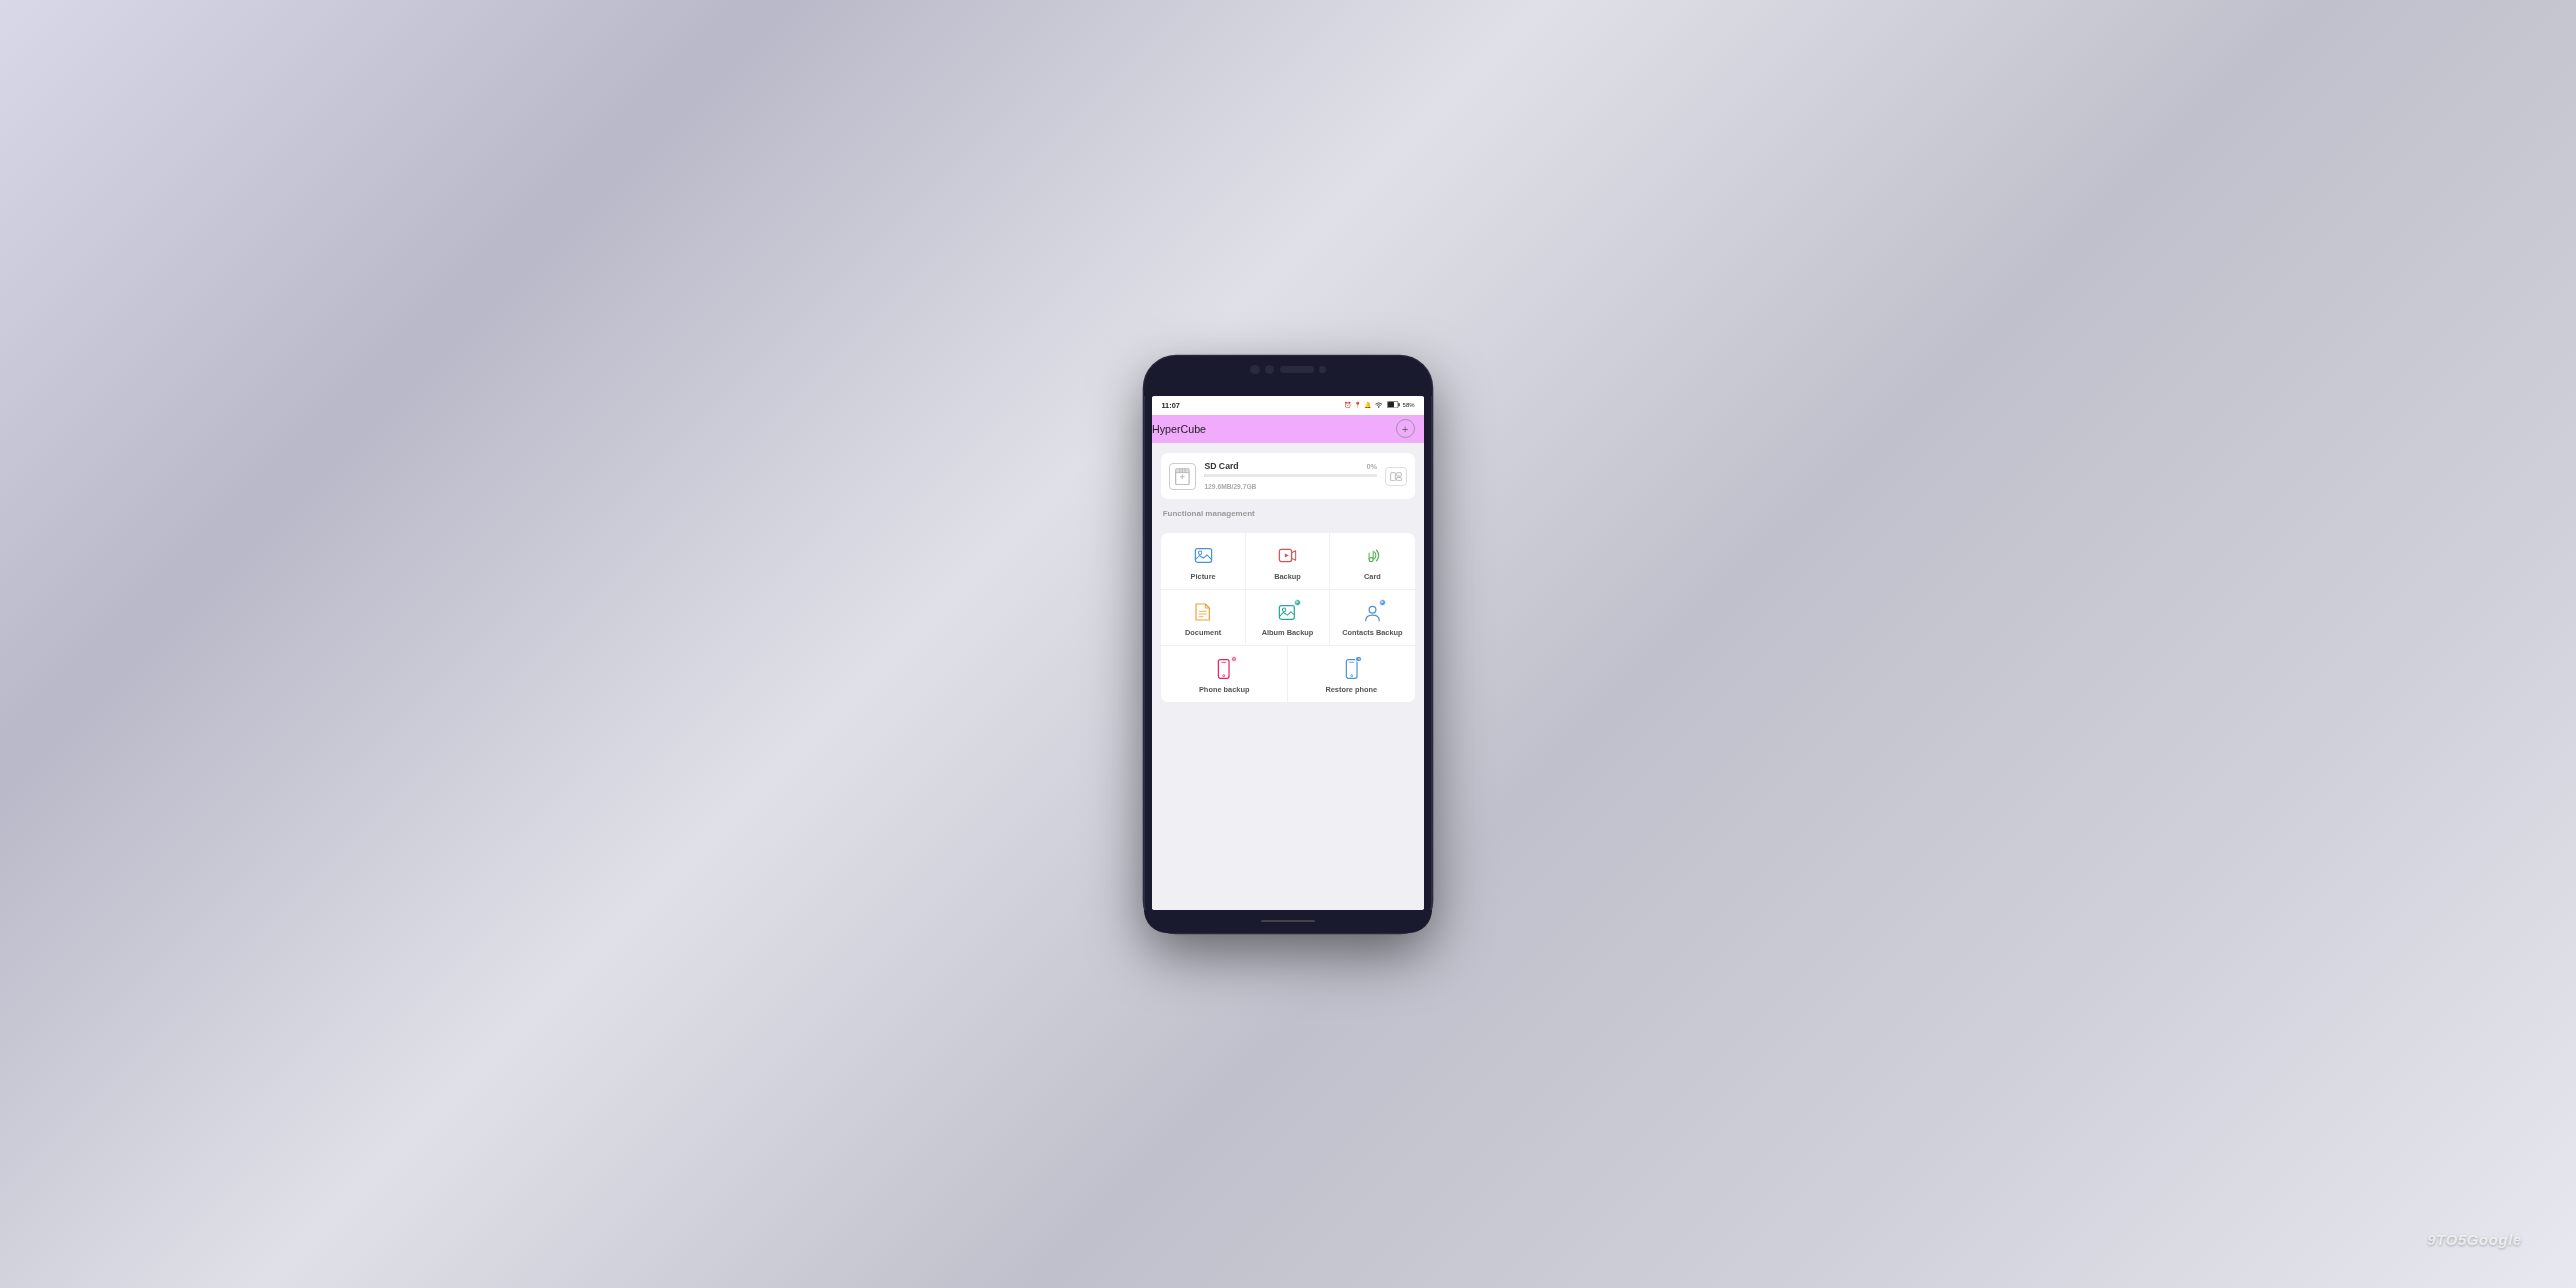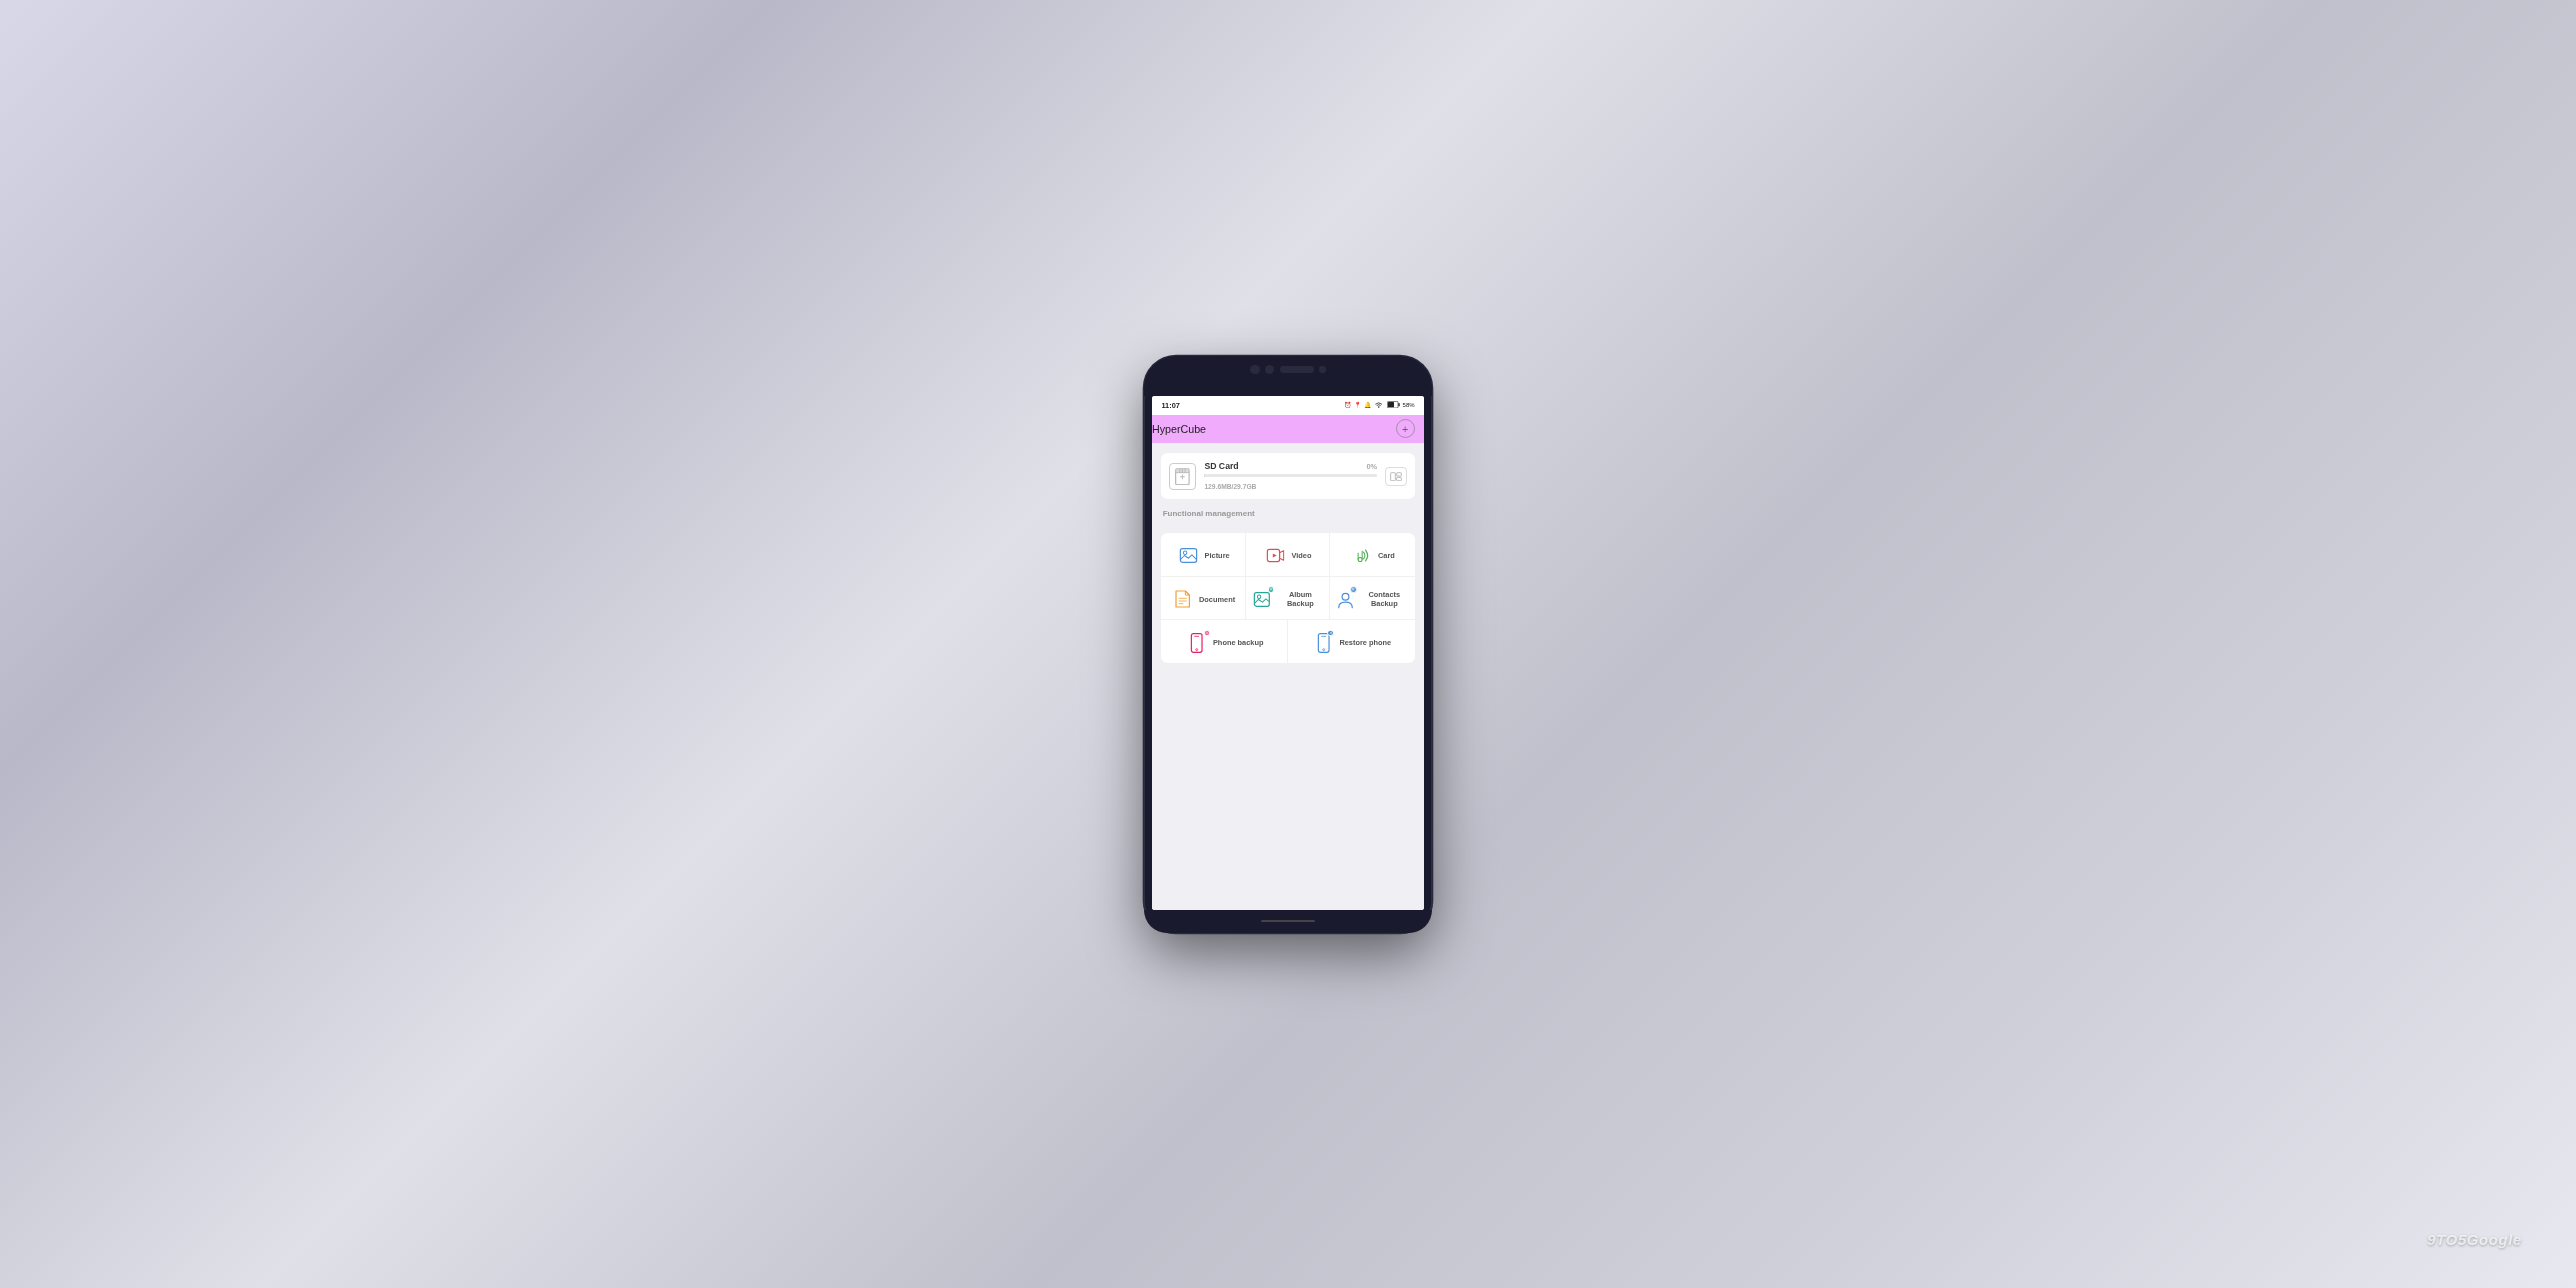--- a/index.html
+++ b/index.html
@@ -281,21 +281,21 @@
       border-bottom: none;
     }
 
     .grid-row-2col {
       display: grid;
       grid-template-columns: 1fr 1fr;
     }
 
     .grid-item {
       display: flex;
-      flex-direction: row;
+      flex-direction: column;
       align-items: center;
       justify-content: center;
       padding: 10.7px 5.4px 8px;
       border-right: 0.7px solid #f0f0f0;
       cursor: pointer;
       gap: 4px;
     }
 
     .grid-item:last-child {
       border-right: none;
@@ -462,21 +462,21 @@
               </div>
 
               <div class="grid-item">
                 <div class="grid-icon icon-red">
                   <svg width="19" height="19" viewBox="0 0 28 28" fill="none">
                     <rect x="2" y="5" width="18" height="18" rx="3" stroke="#e05050" stroke-width="1.8" fill="none"></rect>
                     <path d="M20 10 L26 7 L26 21 L20 18 Z" stroke="#e05050" stroke-width="1.5" fill="none" stroke-linejoin="round"></path>
                     <path d="M10 11 L10 17 L16 14 Z" fill="#e05050"></path>
                   </svg>
                 </div>
-                <span class="grid-label">Video</span>
+                <span class="grid-label">Backup</span>
               </div>
 
               <div class="grid-item">
                 <div class="grid-icon icon-green">
                   <svg width="19" height="19" viewBox="0 0 28 28" fill="none">
                     <path d="M20 6 Q26 14 20 22" stroke="#4caf50" stroke-width="1.8" fill="none" stroke-linecap="round"></path>
                     <path d="M17 9 Q21 14 17 19" stroke="#4caf50" stroke-width="1.5" fill="none" stroke-linecap="round"></path>
                     <circle cx="12" cy="20" r="3" stroke="#4caf50" stroke-width="1.5" fill="none"></circle>
                     <line x1="15" y1="20" x2="15" y2="7" stroke="#4caf50" stroke-width="1.5"></line>
                     <line x1="9" y1="20" x2="9" y2="10" stroke="#4caf50" stroke-width="1.5"></line>

